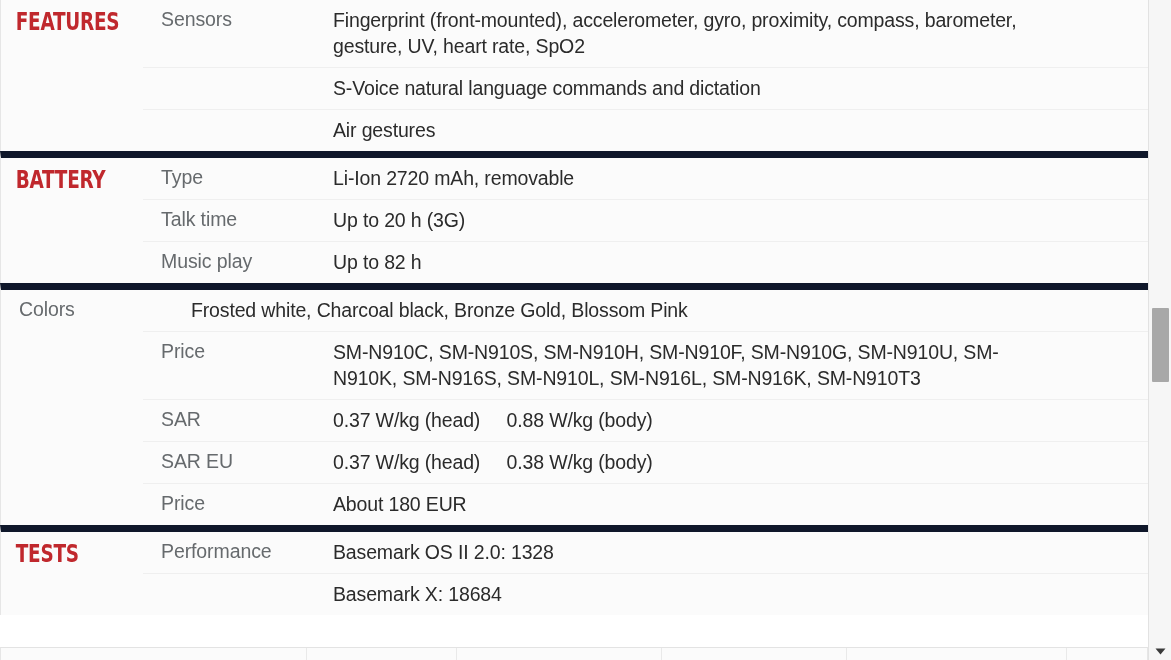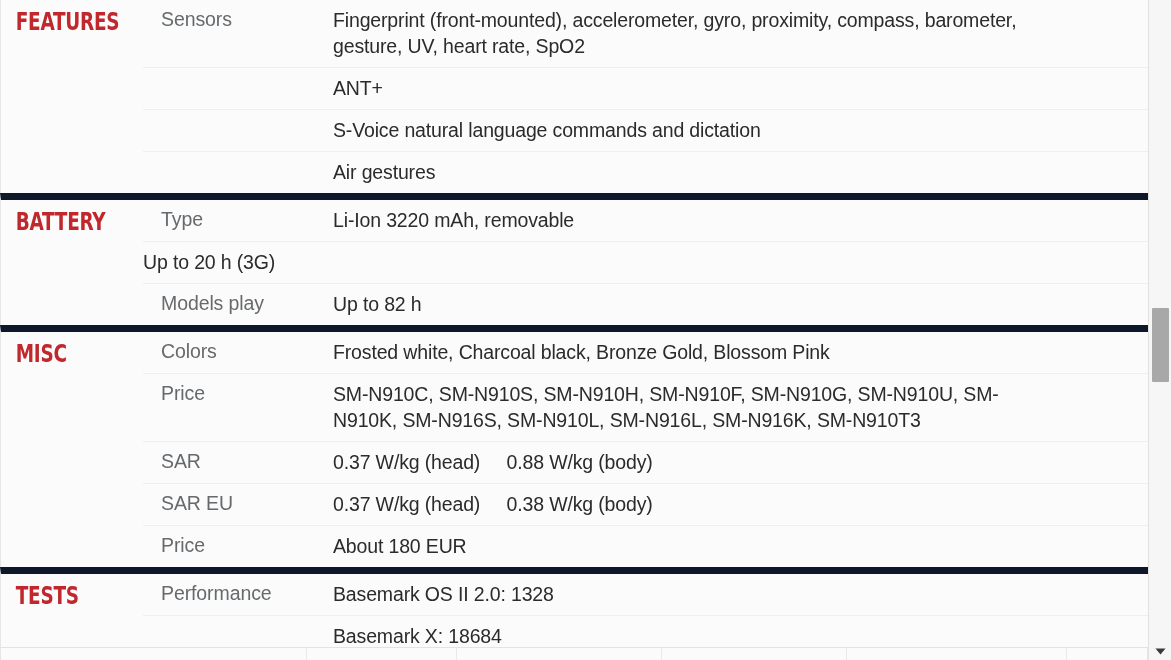--- a/index.html
+++ b/index.html
@@ -174,56 +174,49 @@
           <div class="cell-head">
             <span class="section-title">FEATURES</span>
           </div>
           <div class="cell-label">Sensors</div>
           <div class="cell-value">Fingerprint (front-mounted), accelerometer, gyro, proximity, compass, barometer,
 gesture, UV, heart rate, SpO2</div>
         </div>
         <div class="row">
           <div class="cell-head"></div>
           <div class="cell-label empty"></div>
-          <div class="cell-value">ANT+</div>
-        </div>
-        <div class="row">
-          <div class="cell-head"></div>
-          <div class="cell-label empty"></div>
           <div class="cell-value">S-Voice natural language commands and dictation</div>
         </div>
         <div class="row">
           <div class="cell-head"></div>
           <div class="cell-label empty"></div>
           <div class="cell-value">Air gestures</div>
         </div>
       </div>
       <div class="section">
         <div class="row">
           <div class="cell-head">
             <span class="section-title">BATTERY</span>
           </div>
           <div class="cell-label">Type</div>
-          <div class="cell-value">Li-Ion 3220 mAh, removable</div>
-        </div>
-        <div class="row">
-          <div class="cell-head"></div>
+          <div class="cell-value">Li-Ion 2720 mAh, removable</div>
+        </div>
+        <div class="row">
+          <div class="cell-head"></div>
+          <div class="cell-label">Talk time</div>
           <div class="cell-value">Up to 20 h (3G)</div>
         </div>
         <div class="row">
           <div class="cell-head"></div>
-          <div class="cell-label">Models play</div>
+          <div class="cell-label">Music play</div>
           <div class="cell-value">Up to 82 h</div>
         </div>
       </div>
       <div class="section">
         <div class="row">
-          <div class="cell-head">
-            <span class="section-title">MISC</span>
-          </div>
           <div class="cell-label">Colors</div>
           <div class="cell-value">Frosted white, Charcoal black, Bronze Gold, Blossom Pink</div>
         </div>
         <div class="row">
           <div class="cell-head"></div>
           <div class="cell-label">Price</div>
           <div class="cell-value">SM-N910C, SM-N910S, SM-N910H, SM-N910F, SM-N910G, SM-N910U, SM-
 N910K, SM-N916S, SM-N910L, SM-N916L, SM-N916K, SM-N910T3</div>
         </div>
         <div class="row">

